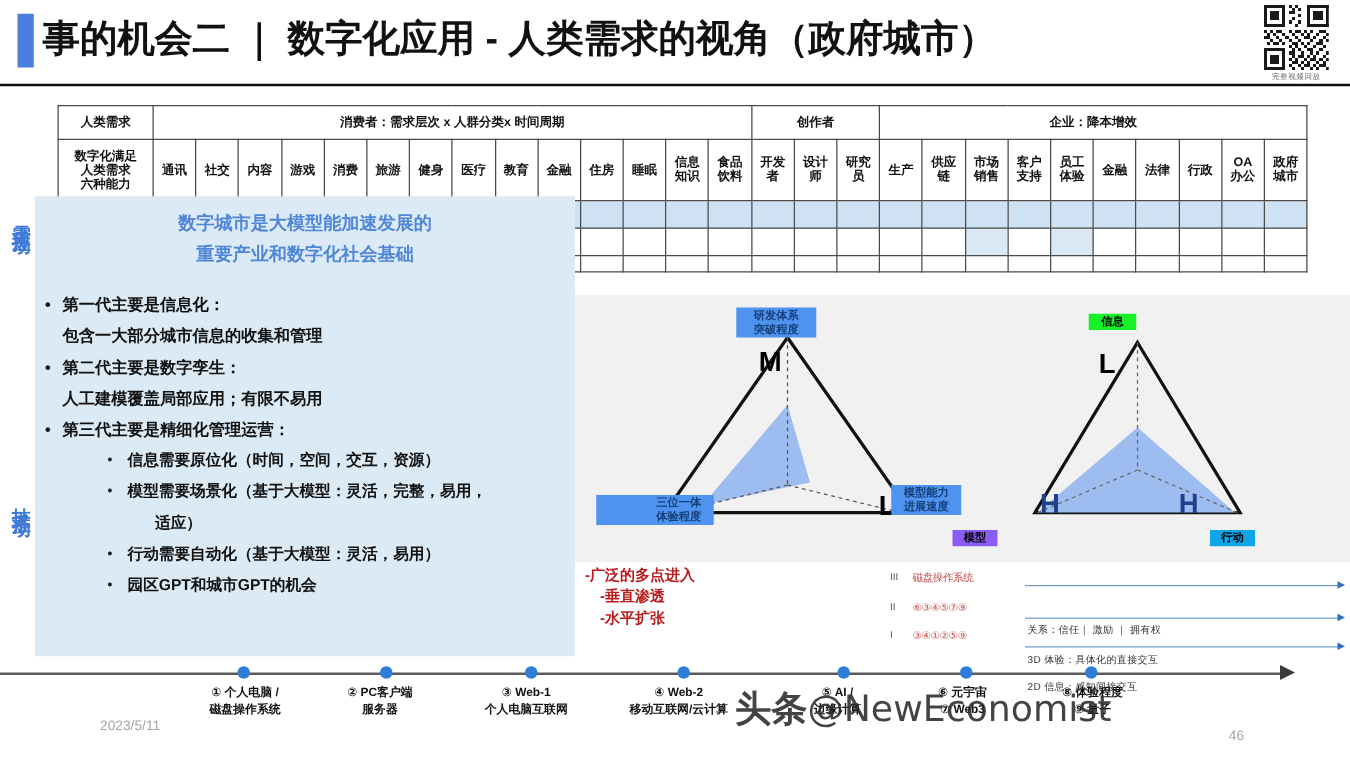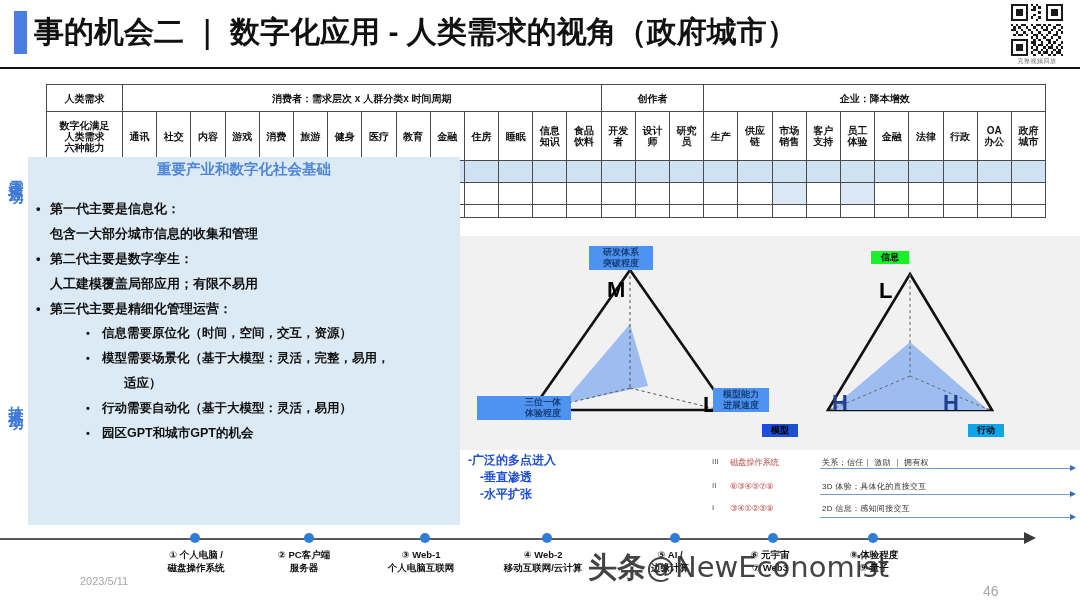--- a/index.html
+++ b/index.html
@@ -58,51 +58,51 @@
   .panel-body{padding-top:14px;}
 
   
   .diag{position:absolute;left:460px;top:236px;width:620px;height:214px;background:#f1f1f1;}
   .diagB{position:absolute;left:460px;top:450px;width:620px;height:72px;background:#ffffff;}
 
   .tag{position:absolute;font-size:9px;font-weight:bold;color:#000;
        padding:1px 2px;line-height:11px;text-align:center;white-space:nowrap;}
   .tag.blue{background:#4f93f0;color:#16407a;}
   .tag.green{background:#17f02b;}
-  .tag.cyan{background:#1d4ed8;}
+  .tag.cyan{background:#8b5cf6;}
   .tag.red{background:#0ea5e9;}
 
   .vert{position:absolute;font-size:22px;font-weight:bold;color:#000;}
   .vertb{position:absolute;font-size:22px;font-weight:bold;color:#1f3f8f;}
 
   
-  .notes{position:absolute;left:468px;top:452px;font-size:12px;font-weight:bold;color:#1d4ed8;
+  .notes{position:absolute;left:468px;top:452px;font-size:12px;font-weight:bold;color:#b91c1c;
          line-height:17px;}
   .notes .i1{margin-left:12px;}
 
   
   .lgd{position:absolute;left:712px;width:362px;font-size:8px;color:#333;}
   .lgd .rn{position:absolute;left:0;font-size:8px;color:#555;}
   .lgd .nums{position:absolute;left:18px;font-size:8.5px;letter-spacing:-.4px;}
-  .lgd .txt{position:absolute;left:110px;font-size:8px;color:#333;letter-spacing:.3px;}
+  .lgd .txt{position:absolute;left:110px;font-size:8px;color:#333;letter-spacing:.3px;margin-top:41px;}
   .lgd .arw{position:absolute;left:108px;width:252px;height:1px;background:#6f9fc7;}
   .lgd .arwh{position:absolute;width:0;height:0;border-left:6px solid #2f6fbf;
              border-top:3.5px solid transparent;border-bottom:3.5px solid transparent;}
   .num-r{color:#c0504d;}
 
   
   .tl-line{position:absolute;left:0;top:538px;width:1026px;height:1.6px;background:#5a5a5a;}
   .tl-head{position:absolute;left:1024px;top:532px;width:0;height:0;
            border-left:12px solid #3a3a3a;border-top:6px solid transparent;border-bottom:6px solid transparent;}
   .dot{position:absolute;top:533px;width:10px;height:10px;border-radius:50%;background:#2f7ddb;}
   .tli{position:absolute;top:548px;font-size:9.5px;font-weight:bold;color:#111;
        line-height:13px;text-align:center;white-space:nowrap;}
 
   .date{position:absolute;left:80px;top:575px;font-size:11px;color:#a6a6a6;}
-  .pageno{position:absolute;left:983px;top:583px;font-size:14px;color:#a6a6a6;}
+  .pageno{position:absolute;left:983px;top:583px;font-size:11px;color:#a6a6a6;}
 
   
   .wm{position:absolute;left:588px;top:548px;font-size:29px;color:#2a2a2a;opacity:.88;
       font-family:"DejaVu Sans",sans-serif;white-space:nowrap;letter-spacing:0px;}
   .wm .cn{font-weight:bold;}
 </style>
 </head>
 <body>
 
 <div id="slide">
@@ -462,20 +462,21 @@
     <span class="nums num-r">③④①②⑤⑨</span>
     <span class="txt">2D 信息：感知间接交互</span>
     <span class="arw" style="top:14px;"></span>
     <span class="arwh" style="left:358px;top:11px;"></span>
   </div>
 
   <div class="vleft one">需求拉动</div>
   <div class="vleft two">技术推动</div>
 
   <div class="panel">
+    <div class="panel-t">数字城市是大模型能加速发展的</div>
     <div class="panel-t" style="padding-top:0">重要产业和数字化社会基础</div>
     <div class="panel-body">
       <div class="lv1"><span class="bu">•</span><span>第一代主要是信息化：</span></div>
       <div class="plain">包含一大部分城市信息的收集和管理</div>
       <div class="lv1"><span class="bu">•</span><span>第二代主要是数字孪生：</span></div>
       <div class="plain">人工建模覆盖局部应用；有限不易用</div>
       <div class="lv1"><span class="bu">•</span><span>第三代主要是精细化管理运营：</span></div>
       <div class="lv2"><span class="bu">•</span><span>信息需要原位化（时间，空间，交互，资源）</span></div>
       <div class="lv2"><span class="bu">•</span><span>模型需要场景化（基于大模型：灵活，完整，易用，</span></div>
       <div class="lv2" style="margin-left:96px">适应）</div>

